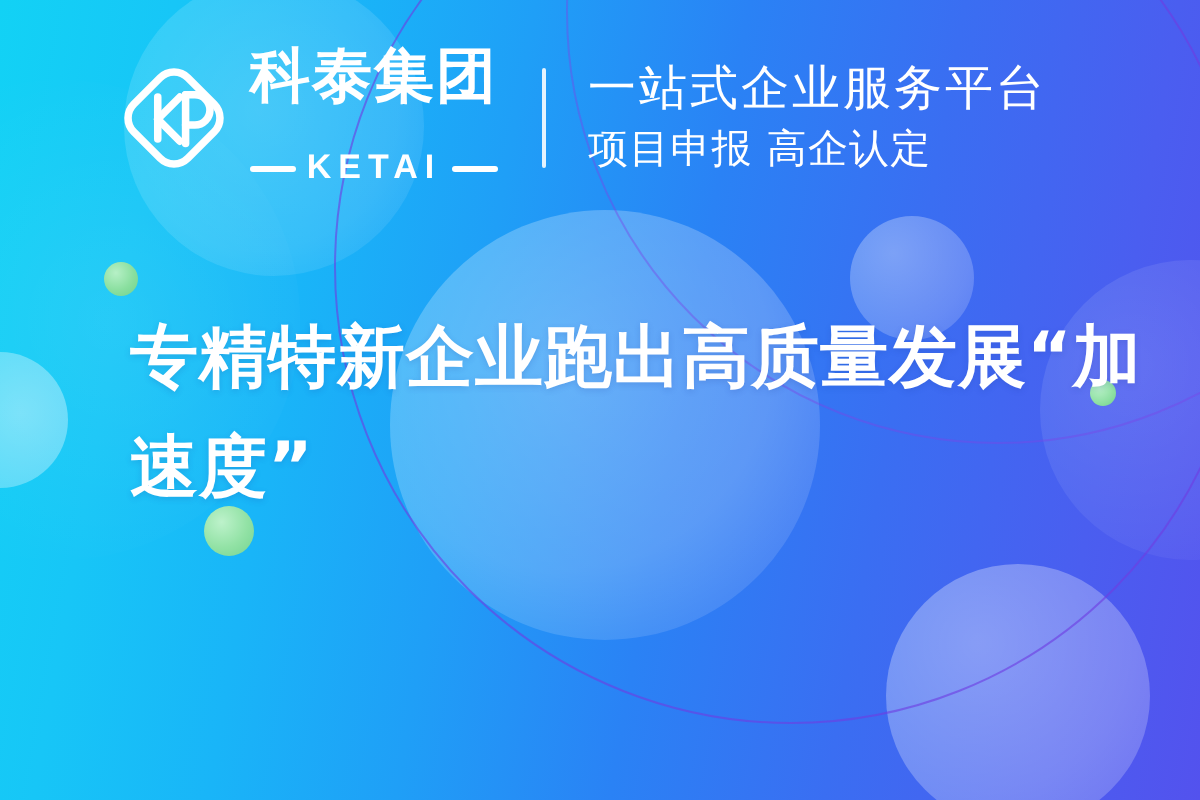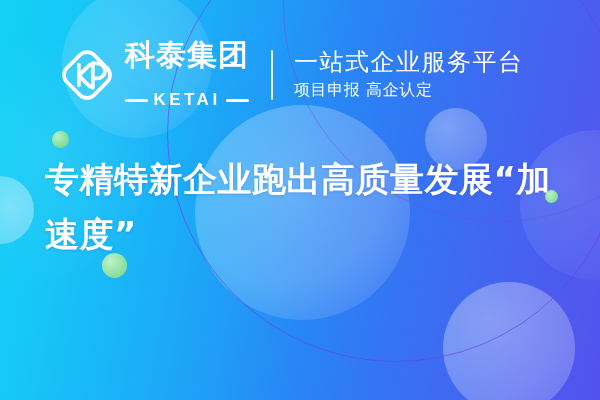--- a/index.html
+++ b/index.html
@@ -117,21 +117,21 @@
   .dot-g1 { left: 52px;  top: 131px; width: 17px; height: 17px;
             background: radial-gradient(circle at 35% 32%, #b6f0c6 0%, #8adf9f 55%, #6fd28c 100%); }
   .dot-g2 { left: 102px; top: 253px; width: 25px; height: 25px;
             background: radial-gradient(circle at 35% 32%, #bdf2cb 0%, #92e2a5 55%, #74d490 100%); }
   .dot-g3 { left: 545px; top: 190px; width: 13px; height: 13px;
             background: radial-gradient(circle at 35% 32%, #b9f1c8 0%, #8ee0a2 60%, #70d18c 100%); }
 
   
   .header {
     position: absolute;
-    left: 0; top: 16px;
+    left: 0; top: 0;
     width: 600px;
     height: 118px;
     display: flex;
     align-items: center;
     padding-left: 58px;
     box-sizing: border-box;
   }
 
   .logo-block {
     display: flex;
@@ -201,32 +201,32 @@
   .slogan-main {
     font-family: "DejaVu Sans", "Liberation Sans", sans-serif;
     font-size: 24px;
     color: #ffffff;
     line-height: 1.12;
     letter-spacing: 1.5px;
     white-space: nowrap;
   }
   .slogan-sub {
     font-family: "DejaVu Sans", "Liberation Sans", sans-serif;
-    font-size: 16px;
+    font-size: 20px;
     color: #ffffff;
     line-height: 1.3;
     margin-top: 4px;
     letter-spacing: 0.6px;
     white-space: nowrap;
   }
 
   
   .headline {
     position: absolute;
-    left: 45px;
+    left: 65px;
     top: 152px;
     width: 510px;
     font-family: "DejaVu Sans", "Liberation Sans", sans-serif;
     font-size: 34px;
     font-weight: bold;
     color: #ffffff;
     line-height: 1.62;
     letter-spacing: 0.5px;
     text-shadow: 0 1px 3px rgba(30,60,160,0.18);
   }

